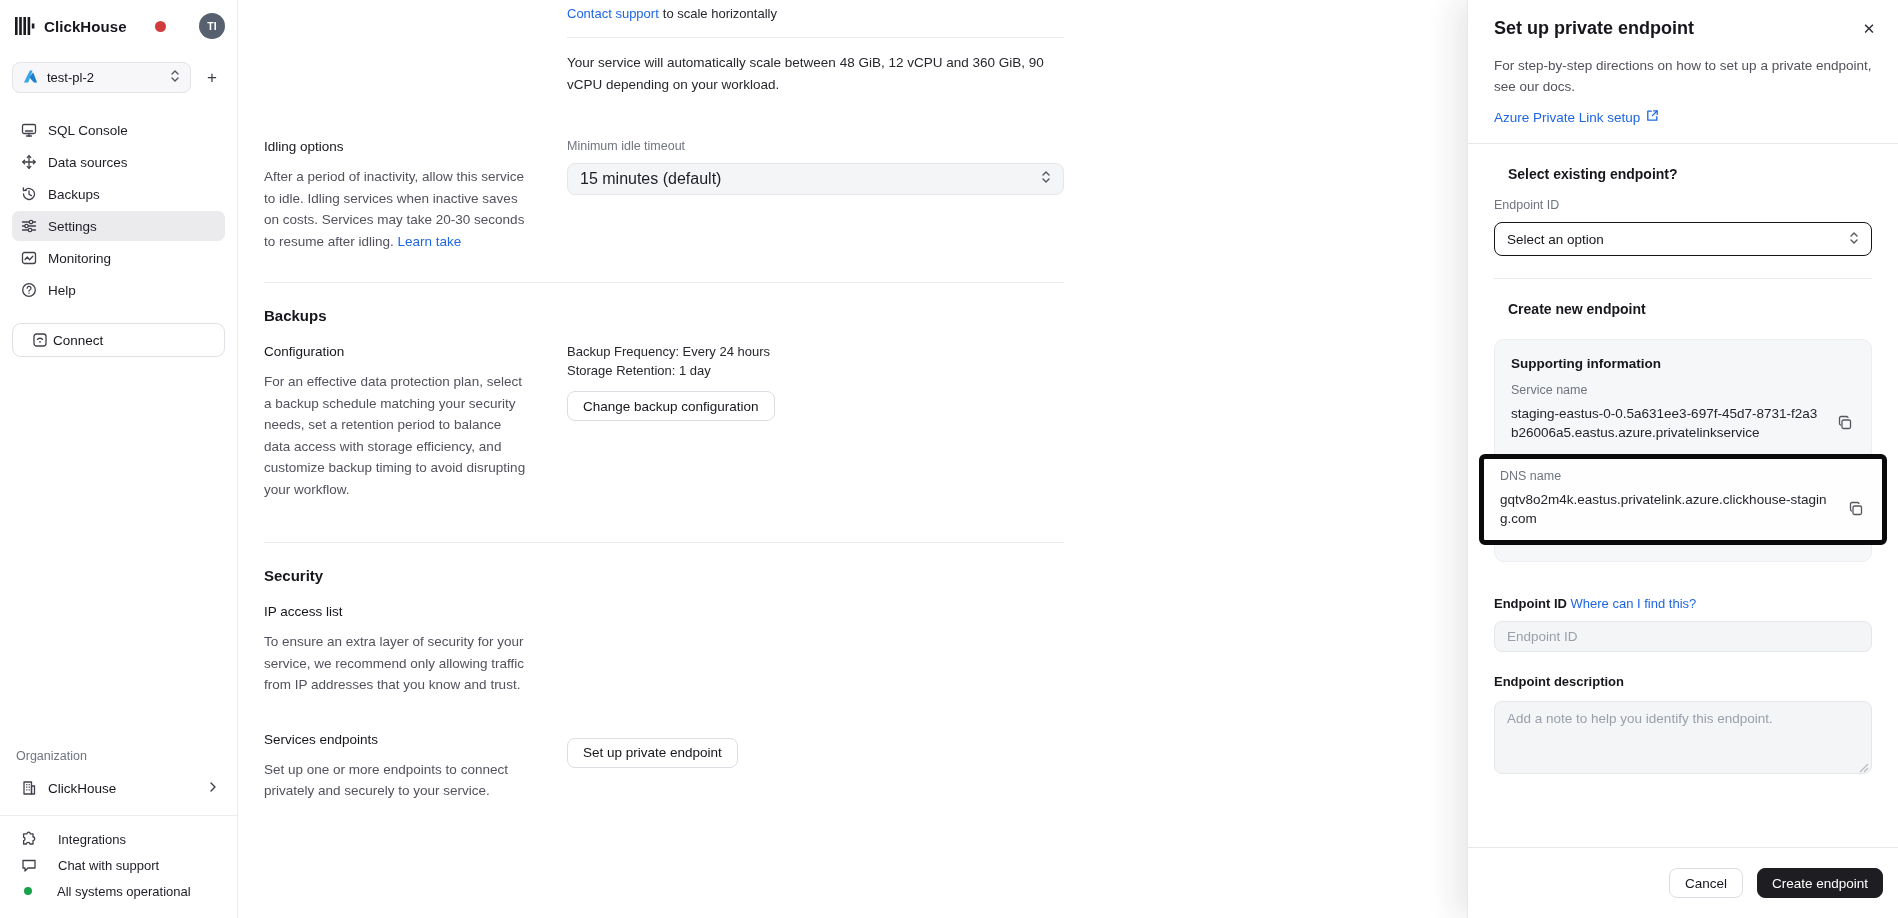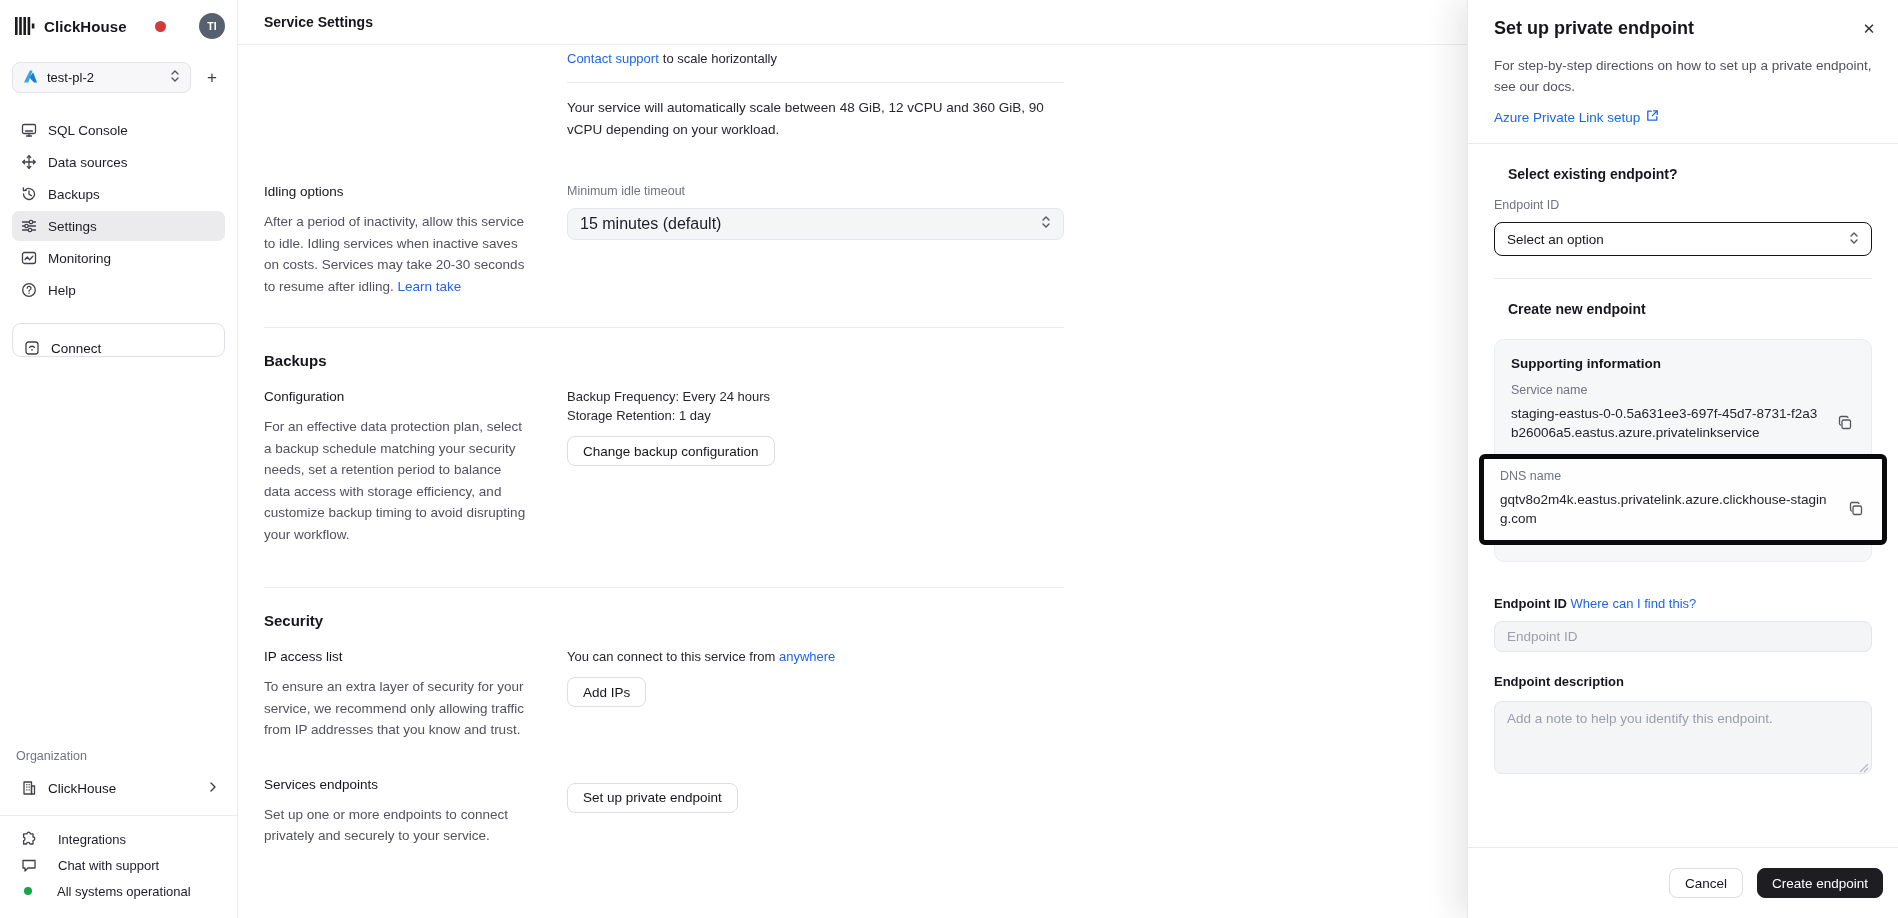--- a/index.html
+++ b/index.html
@@ -29,21 +29,21 @@
     font-size:17px; color:#3c3c46; border-radius:6px; cursor:default; }
 
   .nav { margin-top:22px; display:flex; flex-direction:column; gap:2px; }
   .nav-item { display:flex; align-items:center; gap:11px; height:30px; padding:0 8px;
     border-radius:7px; font-size:13.5px; color:#1d1d26; }
   .nav-item.active { background:#ebebee; }
   .nav-ic { width:17px; height:17px; display:flex; align-items:center; justify-content:center; flex:0 0 17px; }
   .nav-ic svg { display:block; }
 
   .connect-btn { margin-top:18px; height:34px; border:1px solid #e0e1e6; border-radius:9px;
-    display:flex; align-items:flex-end; gap:11px; padding:0 10px; font-size:13.5px; background:#fff; }
+    display:flex; align-items:center; gap:5px; padding:0 18px; font-size:13.5px; background:#fff; }
 
   .sidebar-spacer { flex:1; }
   .org-label { font-size:12.5px; color:#6f7480; padding-left:4px; margin-bottom:10px; }
   .org-item { display:flex; align-items:center; gap:11px; height:30px; padding:0 8px; font-size:13.5px; }
   .org-chevron { margin-left:auto; color:#3c3c46; font-size:14px; }
   .side-divider { height:1px; background:#ececf0; margin:12px -12px 10px -12px; }
   .foot-item { display:flex; align-items:center; gap:21px; height:26px; padding:0 8px; font-size:13px; color:#1d1d26; }
   .green-dot { width:8px; height:8px; border-radius:50%; background:#17a34a; margin:0 4px; }
 
   
@@ -286,23 +286,20 @@
       </span>
       <span>Chat with support</span>
     </div>
     <div class="foot-item">
       <span class="green-dot"></span>
       <span>All systems operational</span>
     </div>
   </aside>
 
   <main class="main">
-    <div class="main-header">
-      <span class="main-title">Service Settings</span>
-    </div>
 
     <div class="main-body">
 
       <div class="row first-row">
         <div class="col-left"></div>
         <div>
           <div class="contact-line">
             <a class="link">Contact support</a><span class="contact-rest">to scale horizontally</span>
           </div>
           <div class="hr-right"></div>
@@ -343,24 +340,20 @@
         </div>
       </div>
 
       <div class="section-hr" style="margin-top:42px;"></div>
       <h3 class="section-h">Security</h3>
       <div class="row sec-row">
         <div class="col-left">
           <div class="sub-h">IP access list</div>
           <p class="desc">To ensure an extra layer of security for your service, we recommend only allowing traffic from IP addresses that you know and trust.</p>
         </div>
-        <div>
-          <div class="info-line"><span>You can connect to this service from </span><a class="link">anywhere</a></div>
-          <div class="mt12"><button class="btn">Add IPs</button></div>
-        </div>
       </div>
 
       <div class="row pe-row">
         <div class="col-left">
           <div class="sub-h">Services endpoints</div>
           <p class="desc">Set up one or more endpoints to connect privately and securely to your service.</p>
         </div>
         <div>
           <div class="mt6"><button class="btn">Set up private endpoint</button></div>
         </div>

